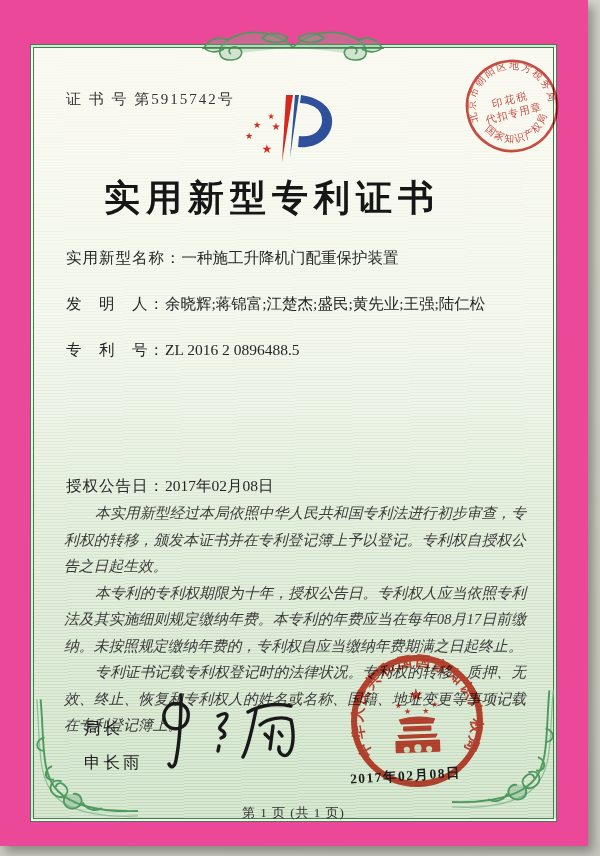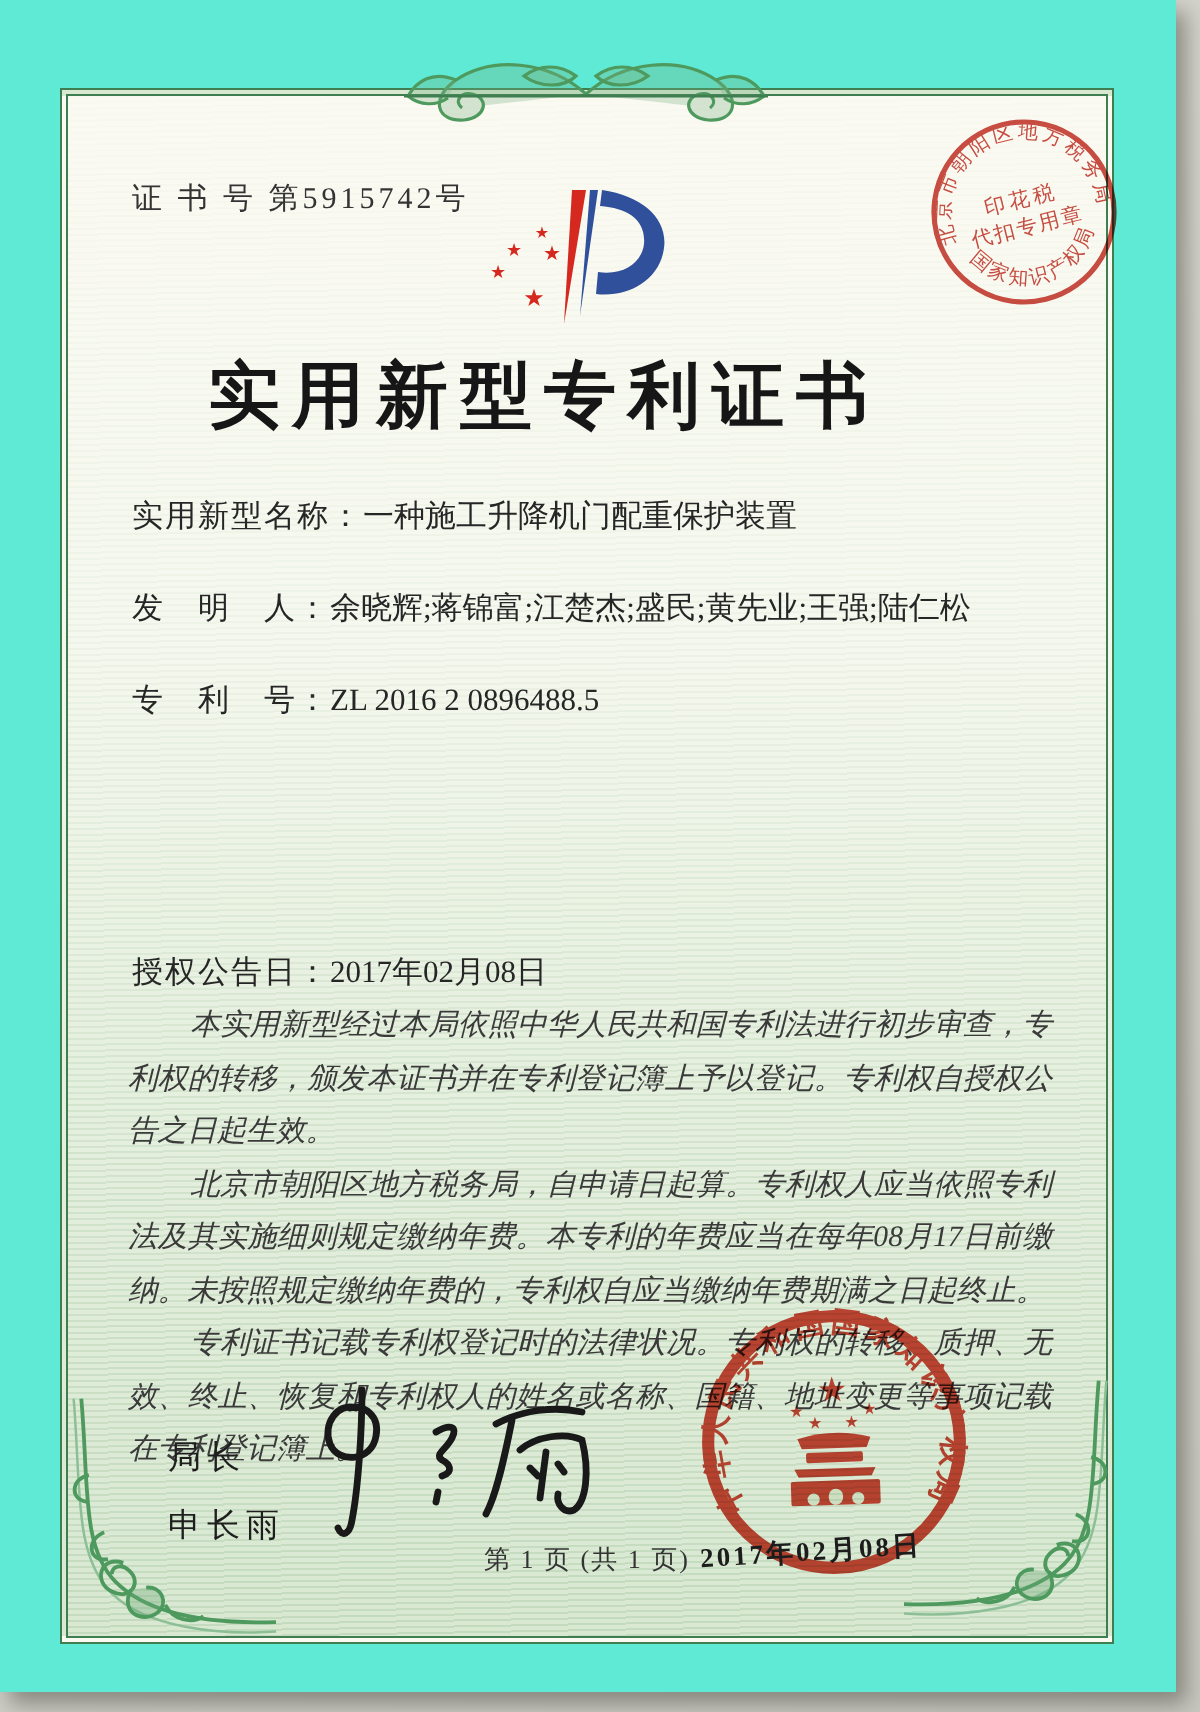--- a/index.html
+++ b/index.html
@@ -3,21 +3,21 @@
 <meta charset="utf-8">
 <style>
   html,body{margin:0;padding:0;}
   body{
     width:600px;height:856px;position:relative;overflow:hidden;
     background:linear-gradient(145deg,#d9d9d1 0%,#c8c8c0 100%);
     font-family:"Liberation Serif","DejaVu Serif",serif;
   }
   .paper{
     position:absolute;left:0;top:0;width:588px;height:846px;
-    background:#5eead4;
+    background:#ec4899;
     box-shadow:5px 6px 10px rgba(70,70,60,.5);
   }
   .frame{
     position:absolute;left:30px;top:44px;width:527px;height:778px;
     box-sizing:border-box;border:4px double #3e7e50;
     background:linear-gradient(180deg,#fbfaf2 0%,#f5f8ee 34%,#e6f0df 62%,#d8e8d1 100%);
   }
   .texture{
     position:absolute;left:34px;top:48px;width:519px;height:770px;
     background:repeating-linear-gradient(179deg,rgba(116,166,118,.20) 0 1px,rgba(255,255,255,0) 1px 3px);
@@ -59,21 +59,21 @@
   .seal-date{
     position:absolute;left:350px;top:766px;width:150px;z-index:6;
     font-size:13.5px;color:#1c1c1c;letter-spacing:1.5px;transform:rotate(-3.5deg);
     font-weight:bold;
   }
   .stamp{
     position:absolute;left:462px;top:56px;width:100px;height:100px;
     mix-blend-mode:multiply;opacity:.88;transform:rotate(-14deg);
   }
   .footer{
-    position:absolute;left:30px;top:771px;width:527px;text-align:center;
+    position:absolute;left:30px;top:804px;width:527px;text-align:center;
     font-size:13px;color:#333;letter-spacing:1px;z-index:4;
   }
   .orn{position:absolute;pointer-events:none;}
   .orn-top{left:202px;top:26px;width:182px;height:42px;}
   .orn-bl{left:33px;top:698px;width:105px;height:122px;}
   .orn-br{left:452px;top:680px;width:105px;height:140px;transform:scaleX(-1);}
 </style>
 </head>
 <body>
 
@@ -133,21 +133,21 @@
 
   <div class="title">实用新型专利证书</div>
 
   <div class="field f1"><span class="lab">发　明　人：</span><span class="val">余晓辉;蒋锦富;江楚杰;盛民;黄先业;王强;陆仁松</span></div>
   <div class="field f0"><span class="lab">实用新型名称：</span><span class="val">一种施工升降机门配重保护装置</span></div>
   <div class="field f2"><span class="lab">专　利　号：</span><span class="val">ZL 2016 2 0896488.5</span></div>
   <div class="field f5"><span class="lab">授权公告日：</span><span class="val">2017年02月08日</span></div>
 
   <div class="bodytext">
     <p>本实用新型经过本局依照中华人民共和国专利法进行初步审查，专利权的转移，颁发本证书并在专利登记簿上予以登记。专利权自授权公告之日起生效。</p>
-    <p>北京市朝阳区地方税务局，自申请日起算。专利权人应当依照专利法及其实施细则规定缴纳年费。本专利的年费应当在每年08月17日前缴纳。未按照规定缴纳年费的，专利权自应当缴纳年费期满之日起终止。</p>
+    <p>本专利的专利权期限为十年，授权公告日。专利权人应当依照专利法及其实施细则规定缴纳年费。本专利的年费应当在每年08月17日前缴纳。未按照规定缴纳年费的，专利权自应当缴纳年费期满之日起终止。</p>
     <p>专利证书记载专利权登记时的法律状况。专利权的转移、质押、无效、终止、恢复和专利权人的姓名或名称、国籍、地址变更等事项记载在专利登记簿上。</p>
   </div>
 
   <div class="sig-title">局长</div>
   <div class="sig-name">申长雨</div>
 
   <svg class="sig-svg" viewBox="0 0 170 88">
     <g stroke="#191919" stroke-width="3.4" fill="none" stroke-linecap="round">
       <path d="M30 14 C21 11,13 22,17 32 C21 42,38 41,40 28 C42 18,34 12,27 14"></path>
       <path d="M33 5 C33 26,31 55,28 70 C27 77,23 79,21 74"></path>

